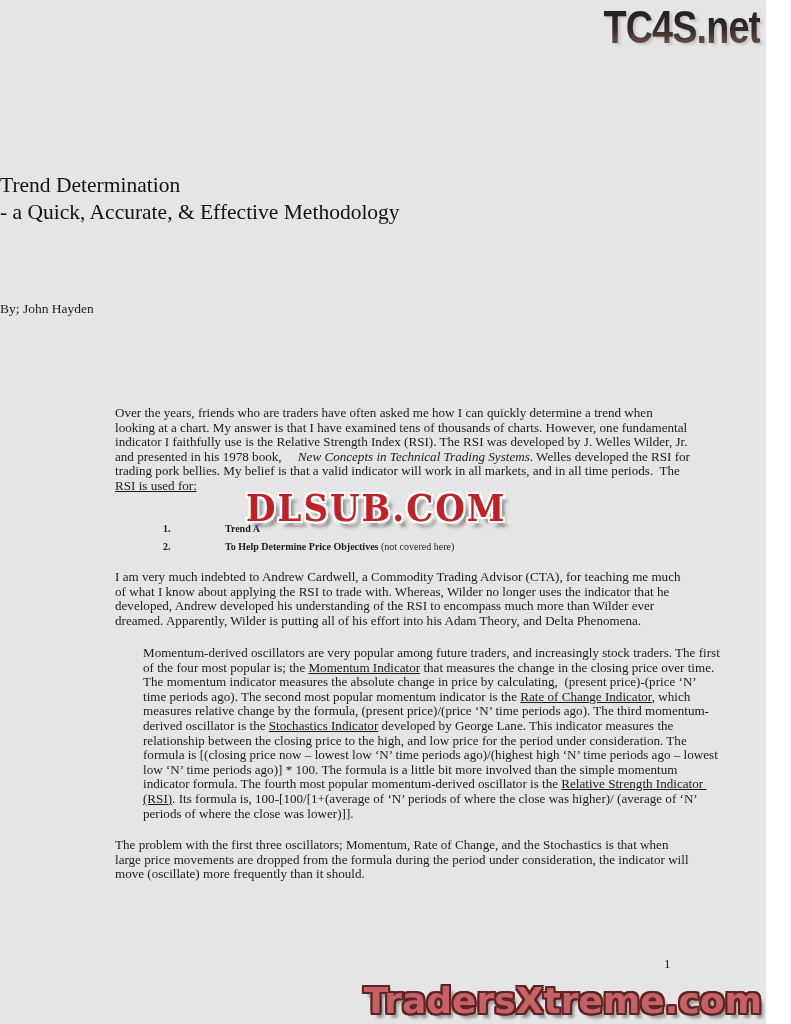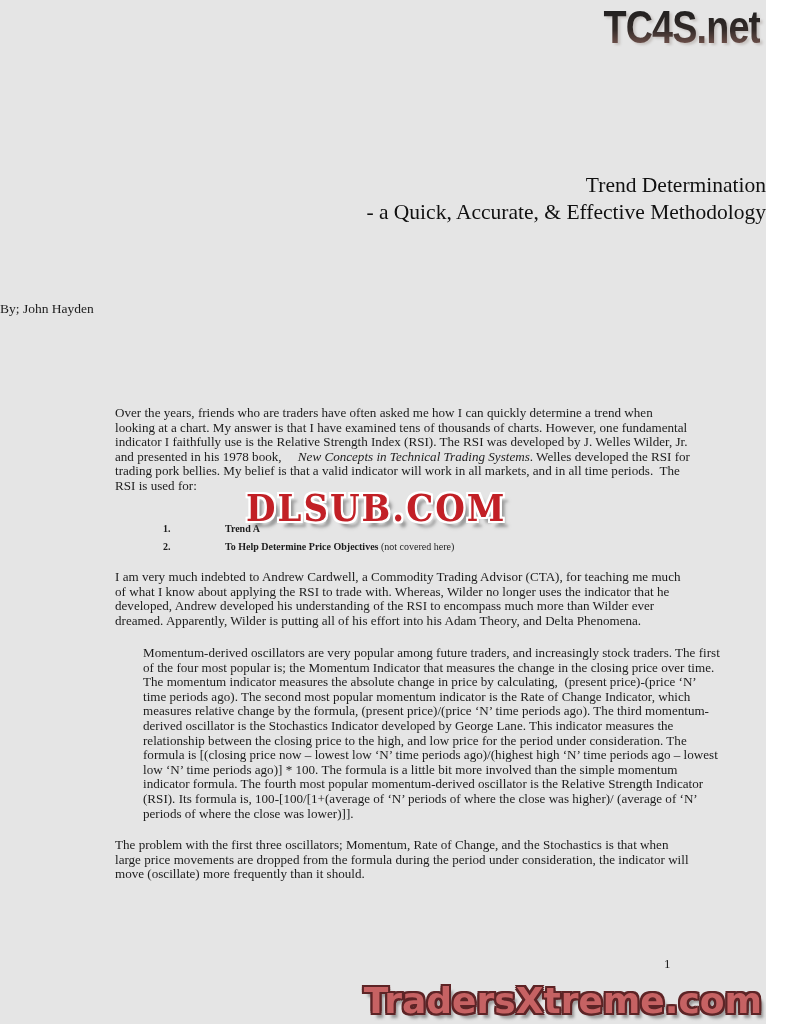--- a/index.html
+++ b/index.html
@@ -20,42 +20,42 @@
     letter-spacing:-1px;
     transform:scaleX(.82); transform-origin:100% 0;
     background:linear-gradient(180deg,#1f1f1f 15%,#332b29 55%,#8a625a 95%);
     -webkit-background-clip:text; background-clip:text;
     color:transparent;
     filter:drop-shadow(3px 2px 1px #c7c3c1);
     white-space:nowrap;
   }
   .title{
     position:absolute; top:172px; left:0; width:100%;
-    text-align:right;
+    text-align:left;
     font-size:21.5px; line-height:27px;
     color:#111;
   }
   .byline{
     position:absolute; top:301px; left:0; width:100%;
     text-align:left;
     font-size:13.5px;
   }
   .para{
     position:absolute; left:115px; width:578px;
     font-size:13.1px; line-height:14.6px;
     white-space:pre-wrap;
     text-align:left;
   }
   .p1{top:406px;}
   .p2{top:570px;}
   .p3{top:646px;margin-left:28px;}
   .p4{top:838px;}
   .p5{top:896px;}
   .run-italic{font-style:italic;margin-left:13px;}
-  .run-underline{}
+  .run-underline{text-decoration:underline;}
   .run-bold{font-weight:bold;}
   .list{
     position:absolute; left:115px; top:520px; width:578px;
     font-size:10px; line-height:18px;
   }
   .list-row{padding-left:48px; white-space:pre-wrap;}
   .list-num{display:inline-block; width:62px; font-weight:bold;}
   
   .dlsub{
     position:absolute; left:246px; top:488px;

